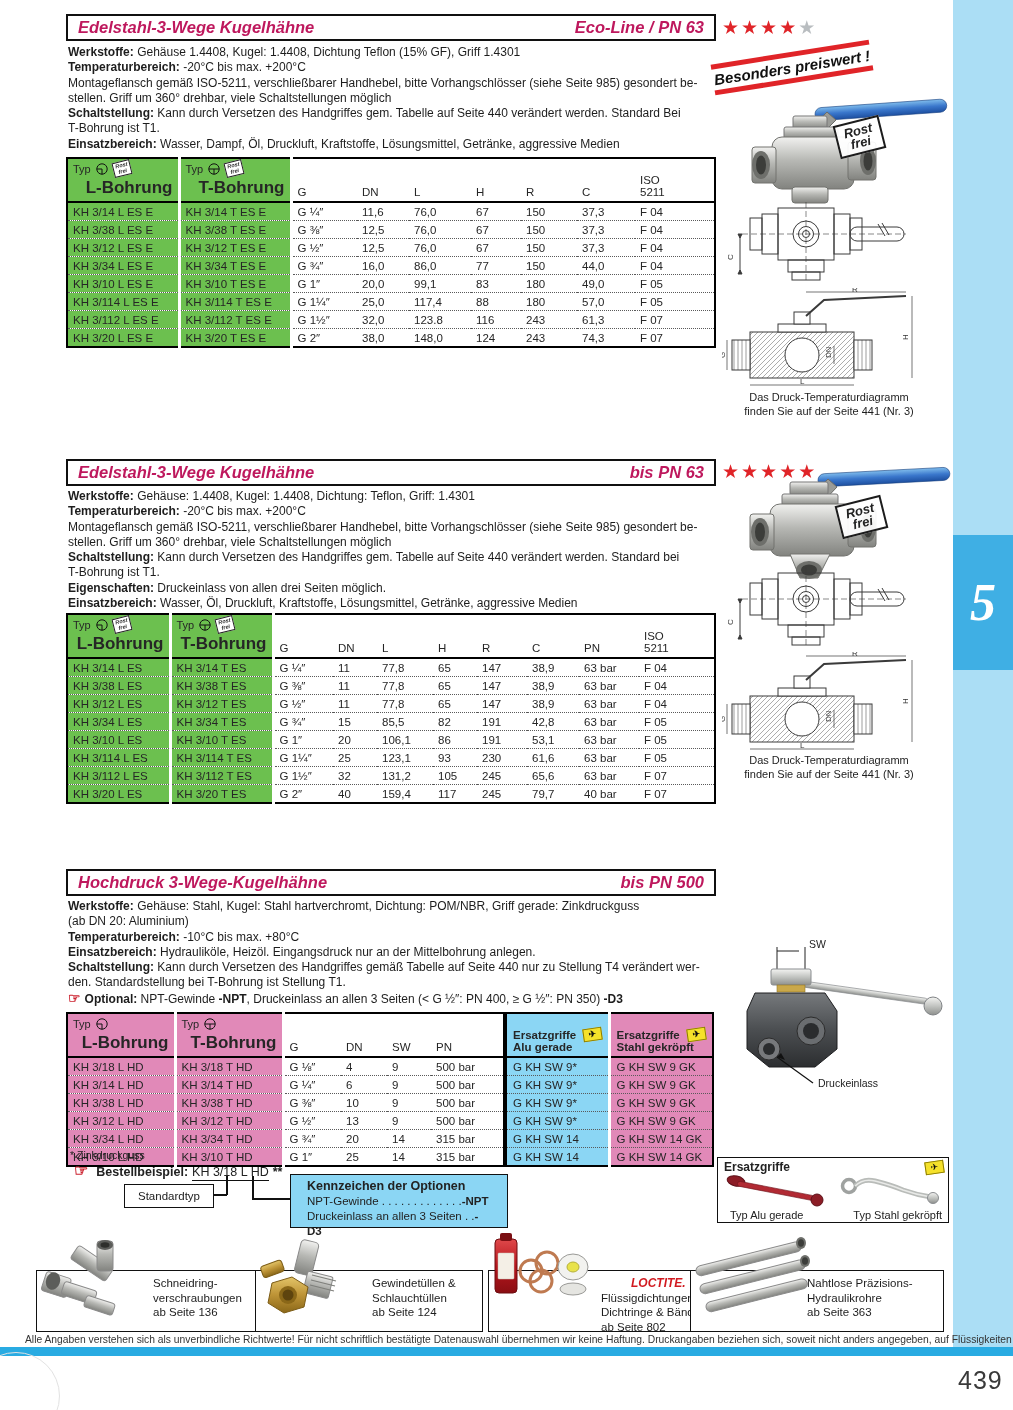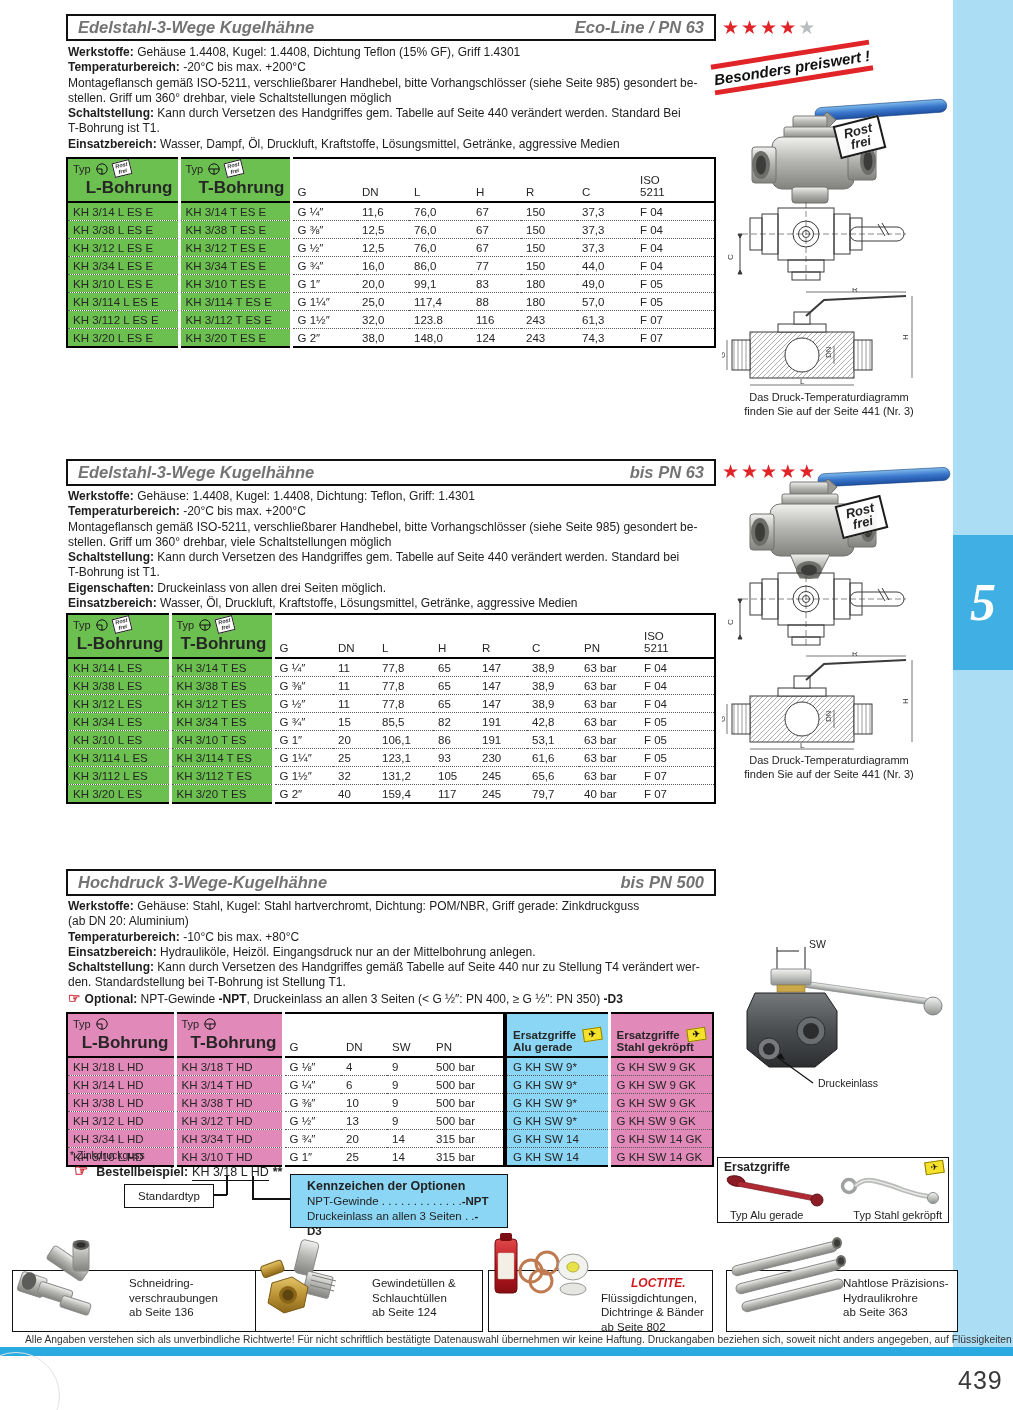--- a/index.html
+++ b/index.html
@@ -11,21 +11,21 @@
         display:flex;align-items:center;justify-content:center;}
   .tab5 span{color:#fff;font-family:"Liberation Serif",serif;font-style:italic;font-weight:bold;font-size:52px;}
   .bottombar{position:absolute;left:0;top:1347px;width:1013px;height:9px;background:var(--bar);}
   .pagenum{position:absolute;left:958px;top:1366px;font-size:25px;color:#3a3a3a;letter-spacing:1px;}
   .watermark{position:absolute;left:-28px;top:1352px;width:86px;height:86px;border-radius:50%;
              border:1px solid #e2e2e2;}
   
   .sec-head{position:absolute;left:66px;width:650px;height:27px;border:2px solid #101010;
             box-sizing:border-box;display:flex;justify-content:space-between;align-items:center;
             padding:0 10px;background:#fff;}
-  .sec-head .sh-title,.sec-head .sh-badge{font-style:italic;font-weight:bold;font-size:16.5px;color:#737373;white-space:nowrap;}
+  .sec-head .sh-title,.sec-head .sh-badge{font-style:italic;font-weight:bold;font-size:16.5px;color:#be185d;white-space:nowrap;}
   
   .stars{position:absolute;font-size:19px;letter-spacing:2px;line-height:1;}
   .star{color:var(--red);} .star.empty{color:var(--stargray);}
   
   .specs{position:absolute;left:68px;width:660px;font-size:12px;line-height:15.3px;color:#1d1d1d;}
   .spec-line{white-space:nowrap;}
   .spec-line .b{font-weight:bold;}
   .hand{color:#cc2330;font-weight:bold;margin-right:4px;font-size:14px;}
   .hand.big{font-size:16px;}
   
@@ -820,21 +820,21 @@
       <circle cx="99" cy="27" r="6" fill="#8c1d26" stroke="#5d1018"></circle>
       <circle cx="131" cy="13" r="6.5" fill="none" stroke="#9fa2a0" stroke-width="3.5"></circle>
       <path d="M137,13 q8,-8 20,-5 q16,4 28,9 q14,5 28,7" fill="none" stroke="#b9bcb9" stroke-width="5"></path>
       <path d="M137,13 q8,-8 20,-5 q16,4 28,9 q14,5 28,7" fill="none" stroke="#e8e9e7" stroke-width="1.6"></path>
       <circle cx="215" cy="25" r="5.5" fill="url(#steel)" stroke="#8a8d90"></circle>
     </svg>
     <div style="position:absolute;left:12px;bottom:1px;font-size:11px">Typ Alu gerade</div>
     <div style="position:absolute;right:6px;bottom:1px;font-size:11px">Typ Stahl gekröpft</div>
   </div>
 
-  <div class="fbox" style="left:12px;width:264px">
+  <div class="fbox" style="left:36px;width:264px">
     <svg class="fimg" width="112" height="94" viewBox="0 0 112 94">
       <rect x="40" y="8" width="42" height="16" rx="3" fill="url(#met)" stroke="#8a8a8a" transform="rotate(34 40 8)"></rect>
       <rect x="58" y="4" width="16" height="30" rx="3" fill="url(#met)" stroke="#8a8a8a"></rect>
       <ellipse cx="66" cy="8" rx="8" ry="5" fill="#5c5d5a"></ellipse>
         <ellipse cx="66" cy="8" rx="4.5" ry="2.8" fill="#2e2f2c"></ellipse>
       <rect x="8" y="34" width="26" height="20" rx="3" fill="url(#met)" stroke="#8a8a8a" transform="rotate(18 8 34)"></rect>
       <rect x="26" y="44" width="34" height="14" rx="3" fill="url(#met)" stroke="#8a8a8a" transform="rotate(18 26 44)"></rect>
       <ellipse cx="14" cy="44" rx="7" ry="9" fill="#5c5d5a" transform="rotate(18 14 44)"></ellipse>
       <rect x="48" y="58" width="30" height="12" rx="3" fill="url(#met)" stroke="#8a8a8a" transform="rotate(18 48 58)"></rect>
     </svg>
@@ -875,21 +875,21 @@
       <ellipse cx="82" cy="52" rx="13" ry="6" fill="#e5e5e1" stroke="#9a9a97"></ellipse>
     </svg>
     <div class="ftext" style="left:112px">
       <div class="loctite">LOCTITE.</div>
       <div>Flüssigdichtungen,</div>
       <div>Dichtringe &amp; Bänder</div>
       <div>ab Seite 802</div>
     </div>
   </div>
 
-  <div class="fbox" style="left:726px;width:232px">
+  <div class="fbox" style="left:690px;width:254px">
     <svg class="fimg" width="118" height="94" viewBox="0 0 118 94">
       <rect x="2" y="30" width="108" height="10" rx="5" fill="url(#met)" stroke="#8a8a8a" transform="rotate(-14 2 30)"></rect>
       <rect x="6" y="48" width="108" height="10" rx="5" fill="url(#met)" stroke="#8a8a8a" transform="rotate(-14 6 48)"></rect>
       <rect x="12" y="66" width="104" height="10" rx="5" fill="url(#met)" stroke="#8a8a8a" transform="rotate(-14 12 66)"></rect>
       <ellipse cx="108" cy="6" rx="5" ry="6" fill="#6e6f6b"></ellipse>
         <ellipse cx="108" cy="6" rx="3" ry="3.8" fill="#3c3d3a"></ellipse>
       <ellipse cx="112" cy="24" rx="5" ry="6" fill="#6e6f6b"></ellipse>
         <ellipse cx="112" cy="24" rx="3" ry="3.8" fill="#3c3d3a"></ellipse>
     </svg>
     <div class="ftext">

